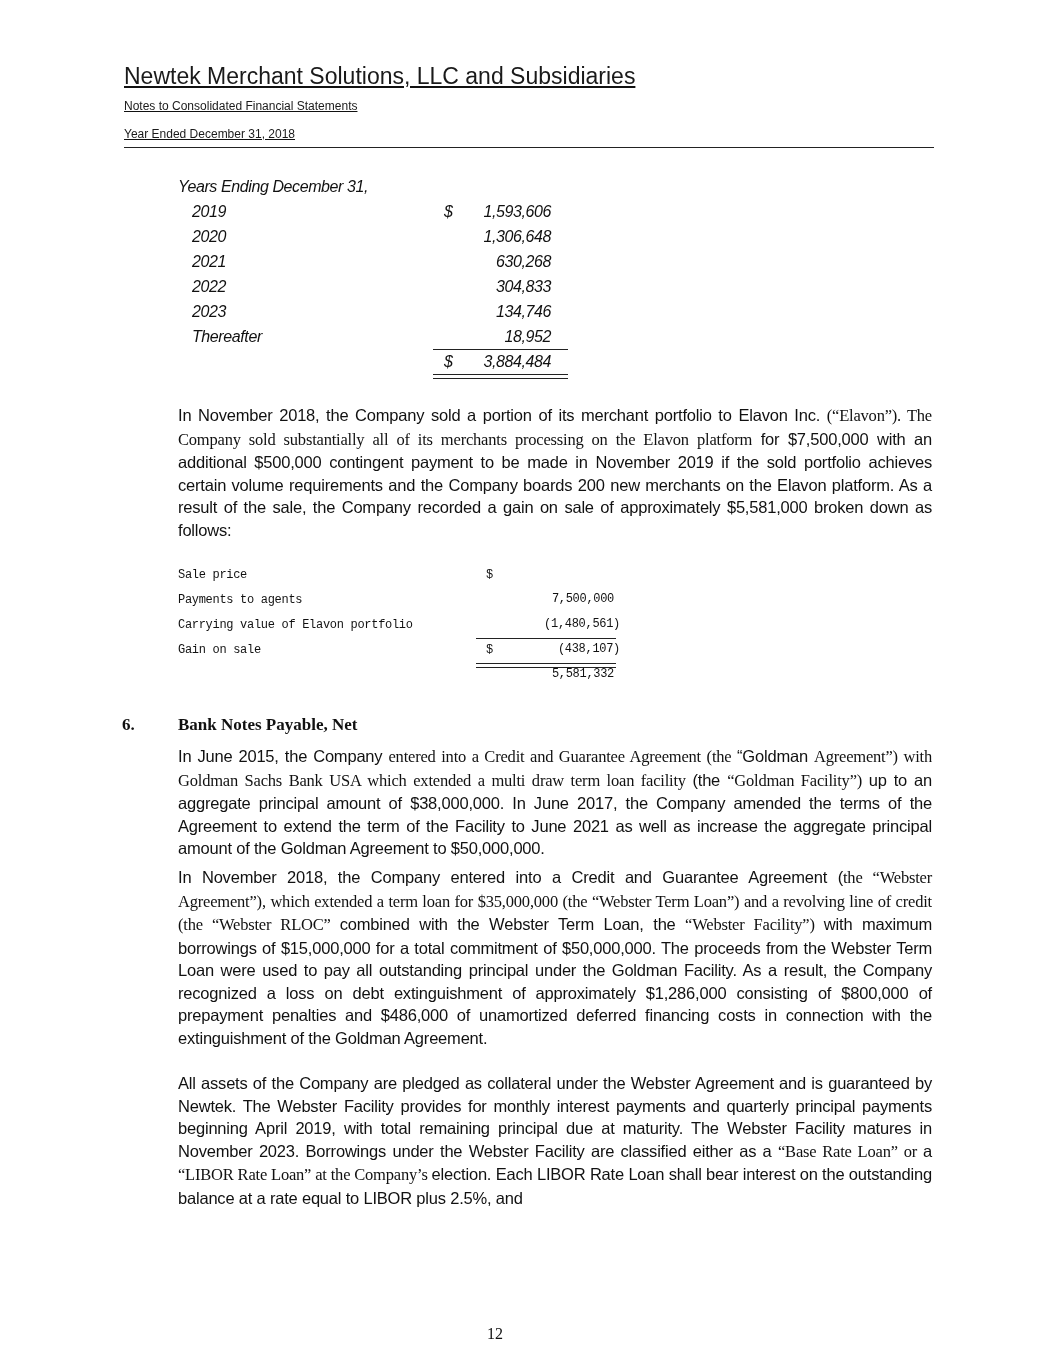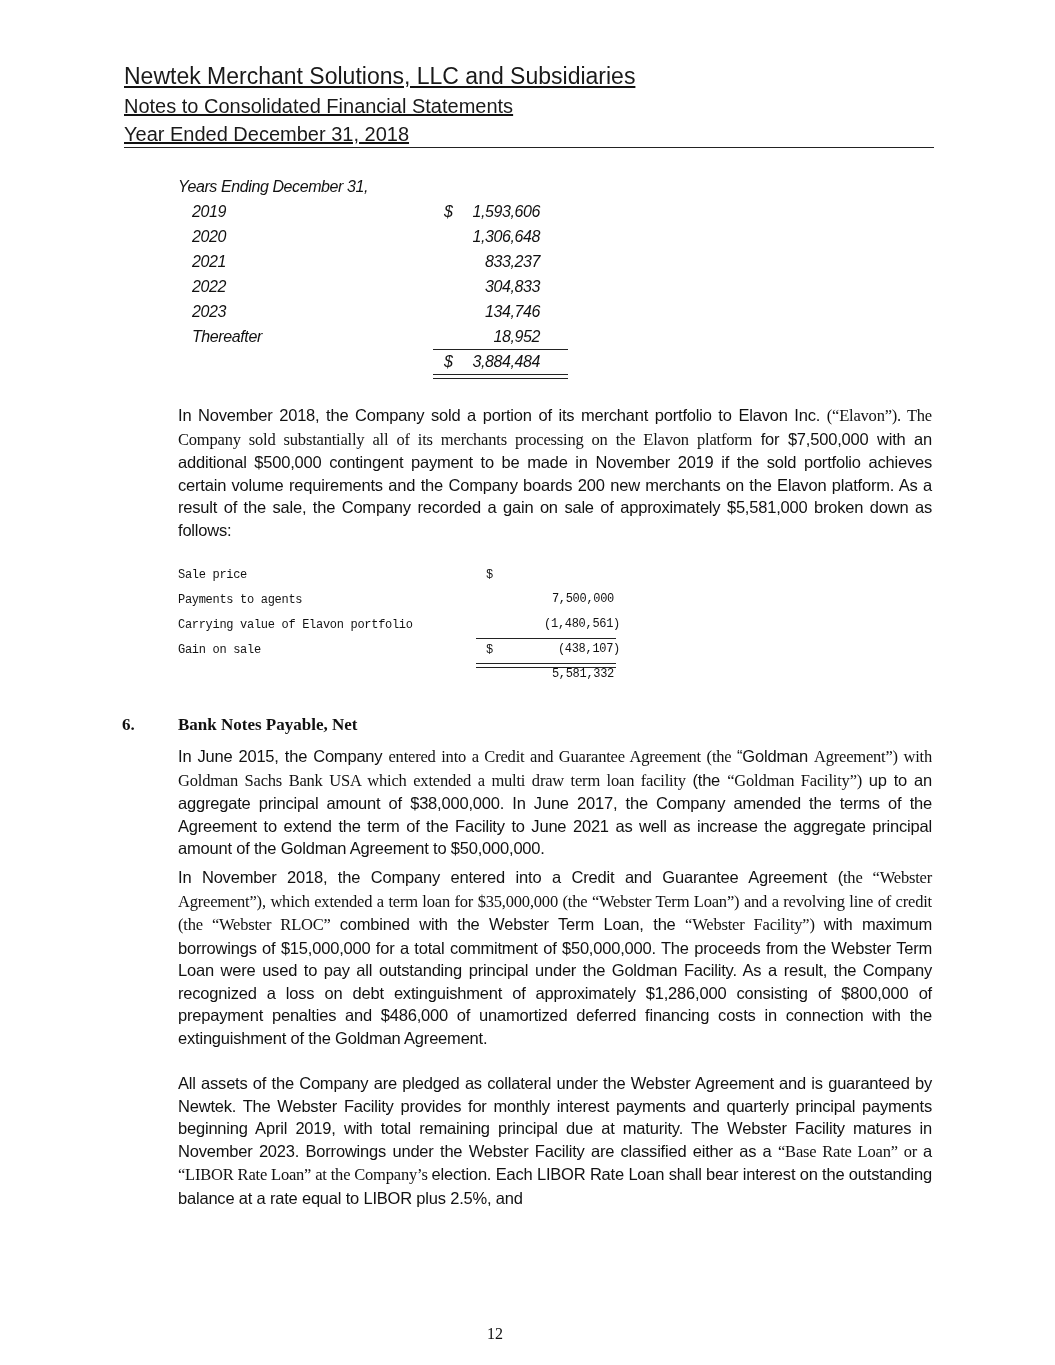--- a/index.html
+++ b/index.html
@@ -1,27 +1,27 @@
 <!DOCTYPE html>
 <html><head>
 <meta charset="utf-8">
 <style>
   html, body { margin: 0; padding: 0; background: #ffffff; }
   body { width: 1055px; height: 1365px; position: relative; overflow: hidden; color: #111; font-family: "Liberation Sans", sans-serif; }
   .header { position: absolute; left: 124px; top: 60px; width: 810px; text-decoration: underline; }
   .h-title { font-size: 23px; line-height: 32px; color: #1a1a1a; }
-  .h-sub { font-size: 20px; line-height: 28px; color: #1a1a1a; }
+  .h-sub { font-size: 12px; line-height: 28px; color: #1a1a1a; }
   .h-rule { position: absolute; left: 124px; top: 147px; width: 810px; border-top: 1px solid #222; }
 
   .sched { position: absolute; left: 178px; top: 174px; font-size: 16px; letter-spacing: -0.4px; font-style: italic; }
   .sched .caption { height: 25px; line-height: 25px; }
   .sched .row { position: relative; height: 25px; line-height: 25px; width: 400px; }
   .sched .row .lbl { position: absolute; left: 14px; }
   .sched .row .dol { position: absolute; left: 266px; }
-  .sched .row .amt { position: absolute; right: 38px; text-align: right; }
+  .sched .row .amt { position: absolute; right: 27px; text-align: right; }
   .sched .rule1 { position: absolute; left: 255px; width: 135px; border-top: 1.5px solid #222; }
   .sched .dbl { position: absolute; left: 255px; width: 135px; height: 3px; border-top: 1.5px solid #222; border-bottom: 1.5px solid #222; }
 
   .para { position: absolute; left: 178px; width: 754px; font-size: 16.5px; line-height: 22.5px; text-align: justify; letter-spacing: -0.2px; }
   .serif { font-family: "Liberation Serif", serif; font-size: 16.5px; }
 
   .gain { position: absolute; left: 178px; top: 563px; font-size: 12px; letter-spacing: -0.3px; font-family: Liberation Mono, monospace; }
   .gain .row { position: relative; height: 25px; line-height: 25px; width: 450px; }
   .gain .row .lbl { position: absolute; left: 0; }
   .gain .row .dol { position: absolute; left: 308px; }
@@ -51,21 +51,21 @@
     <span class="lbl">2019</span>
     <span class="dol">$</span>
     <span class="amt">1,593,606</span>
   </div>
   <div class="row">
     <span class="lbl">2020</span>
     <span class="amt">1,306,648</span>
   </div>
   <div class="row">
     <span class="lbl">2021</span>
-    <span class="amt">833,237</span>
+    <span class="amt">630,268</span>
   </div>
   <div class="row">
     <span class="lbl">2022</span>
     <span class="amt">304,833</span>
   </div>
   <div class="row">
     <span class="lbl">2023</span>
     <span class="amt">134,746</span>
   </div>
   <div class="row">

